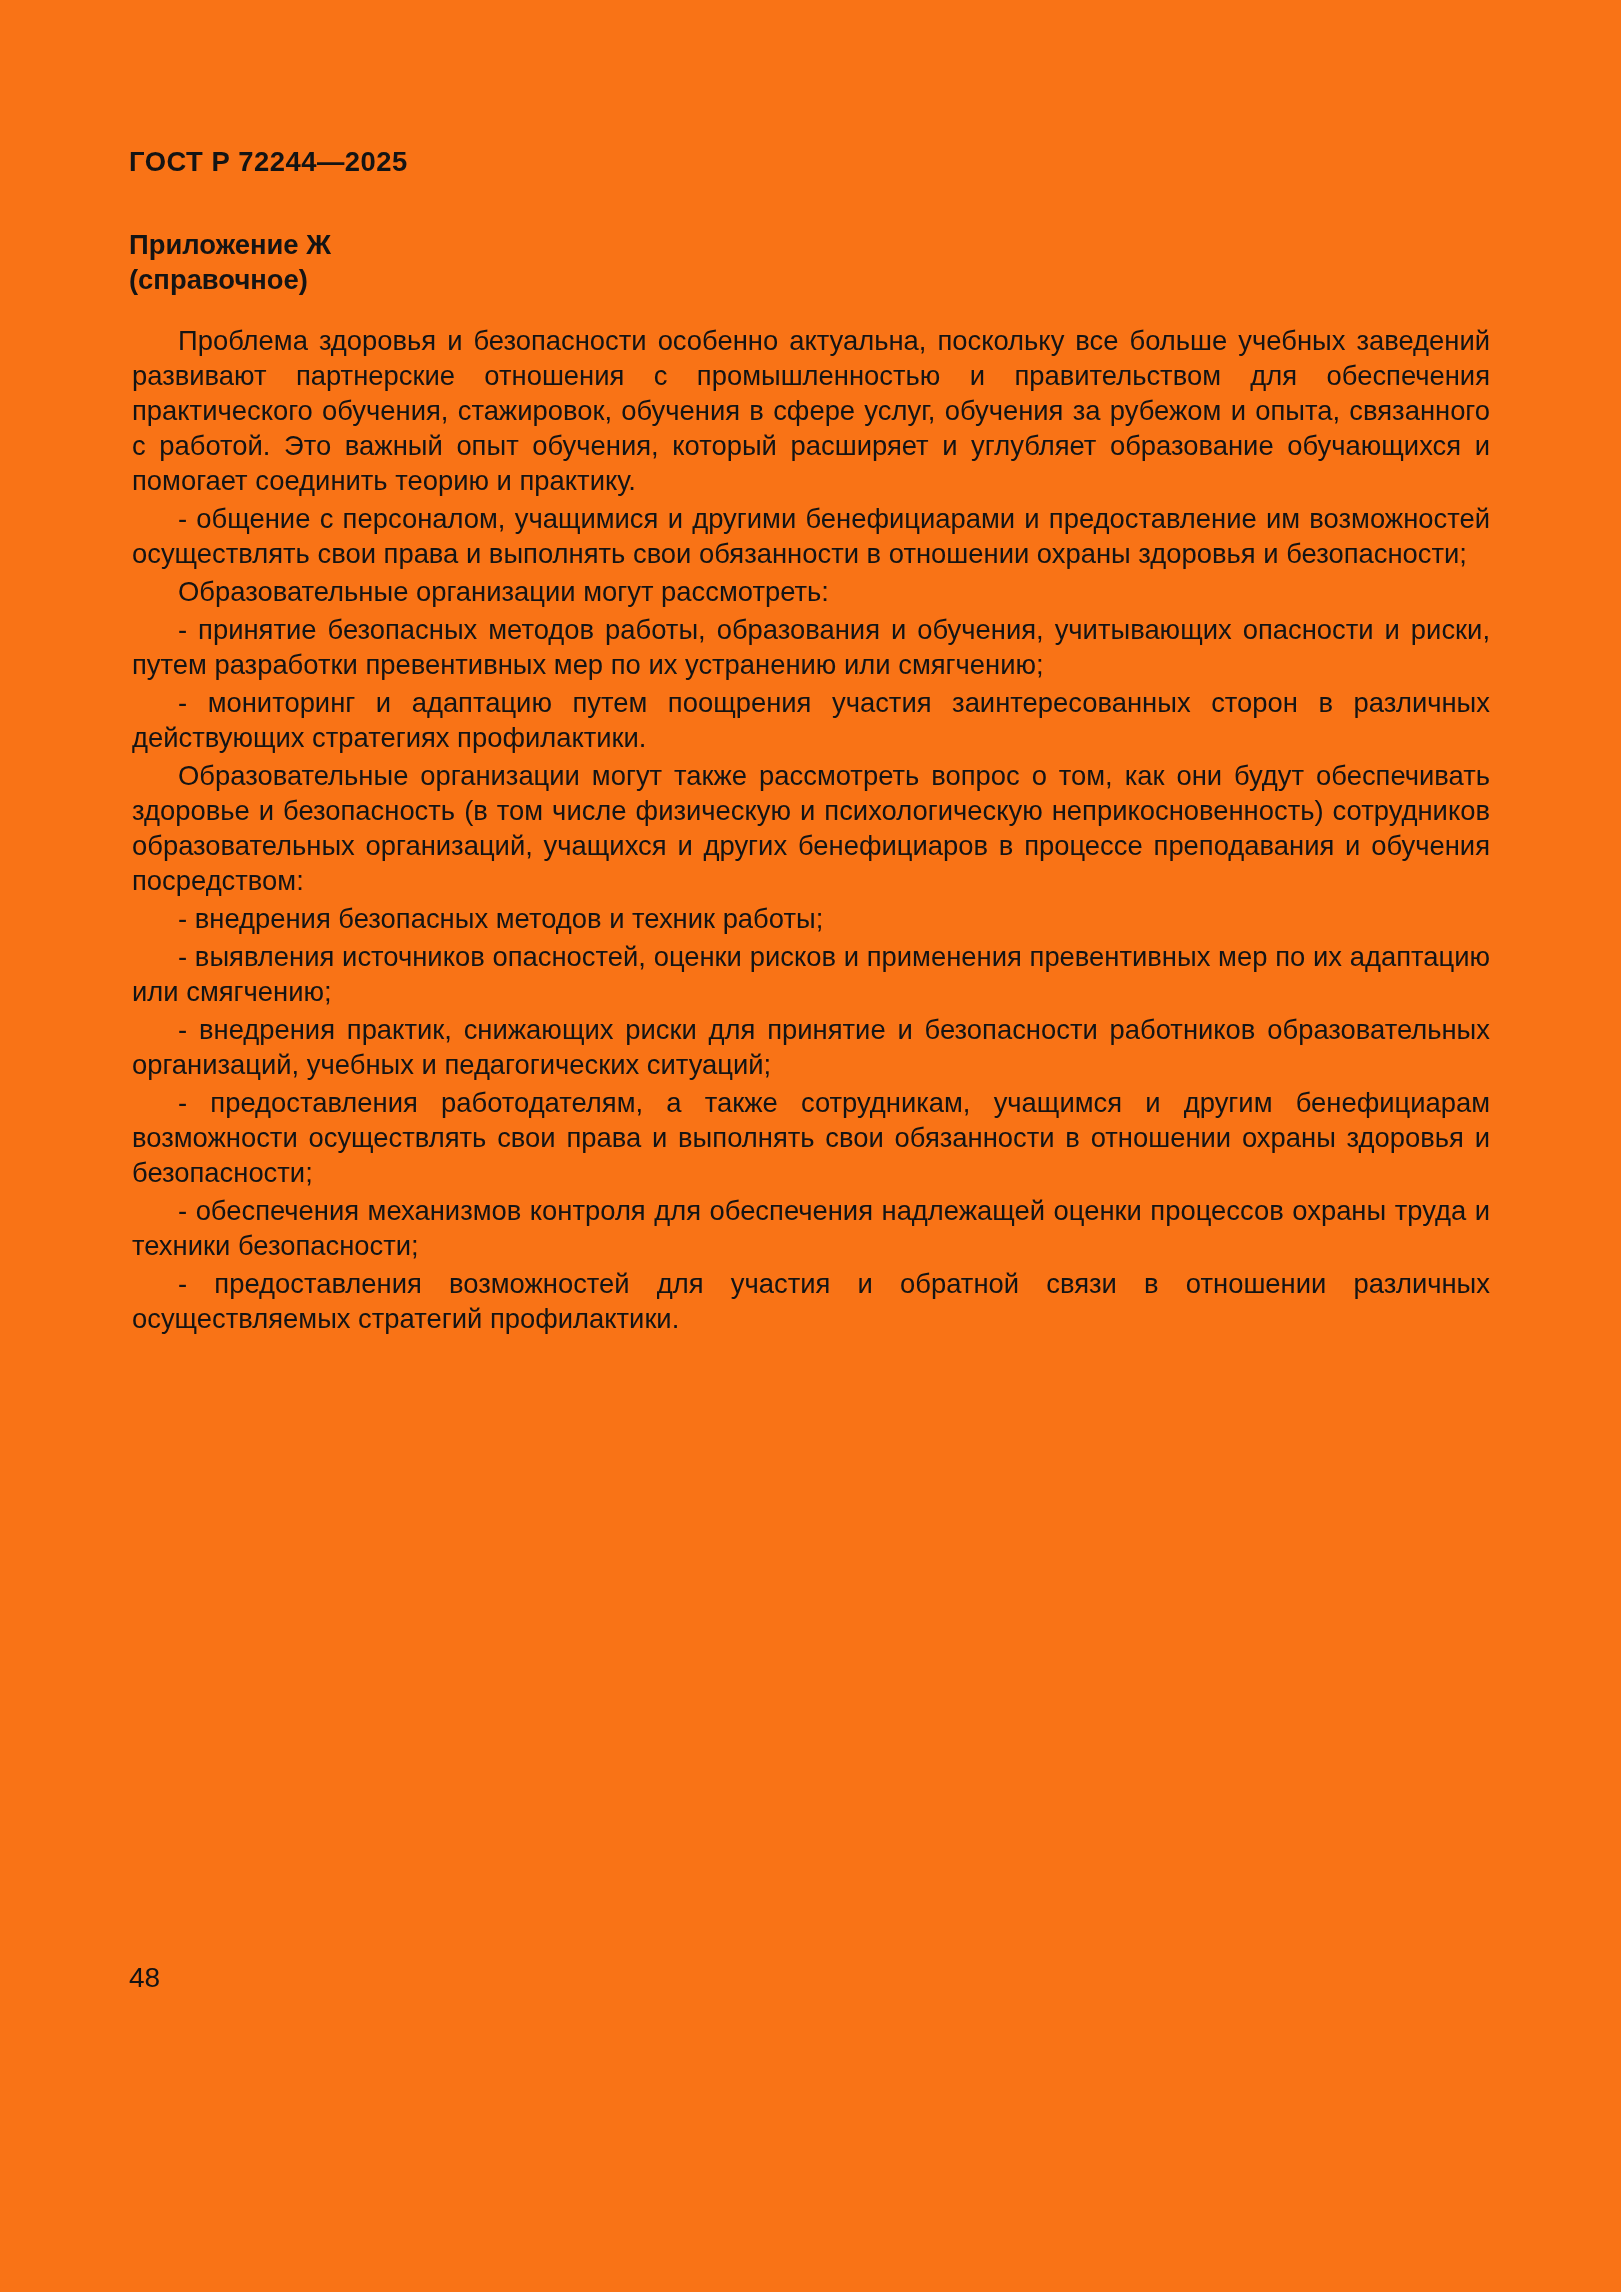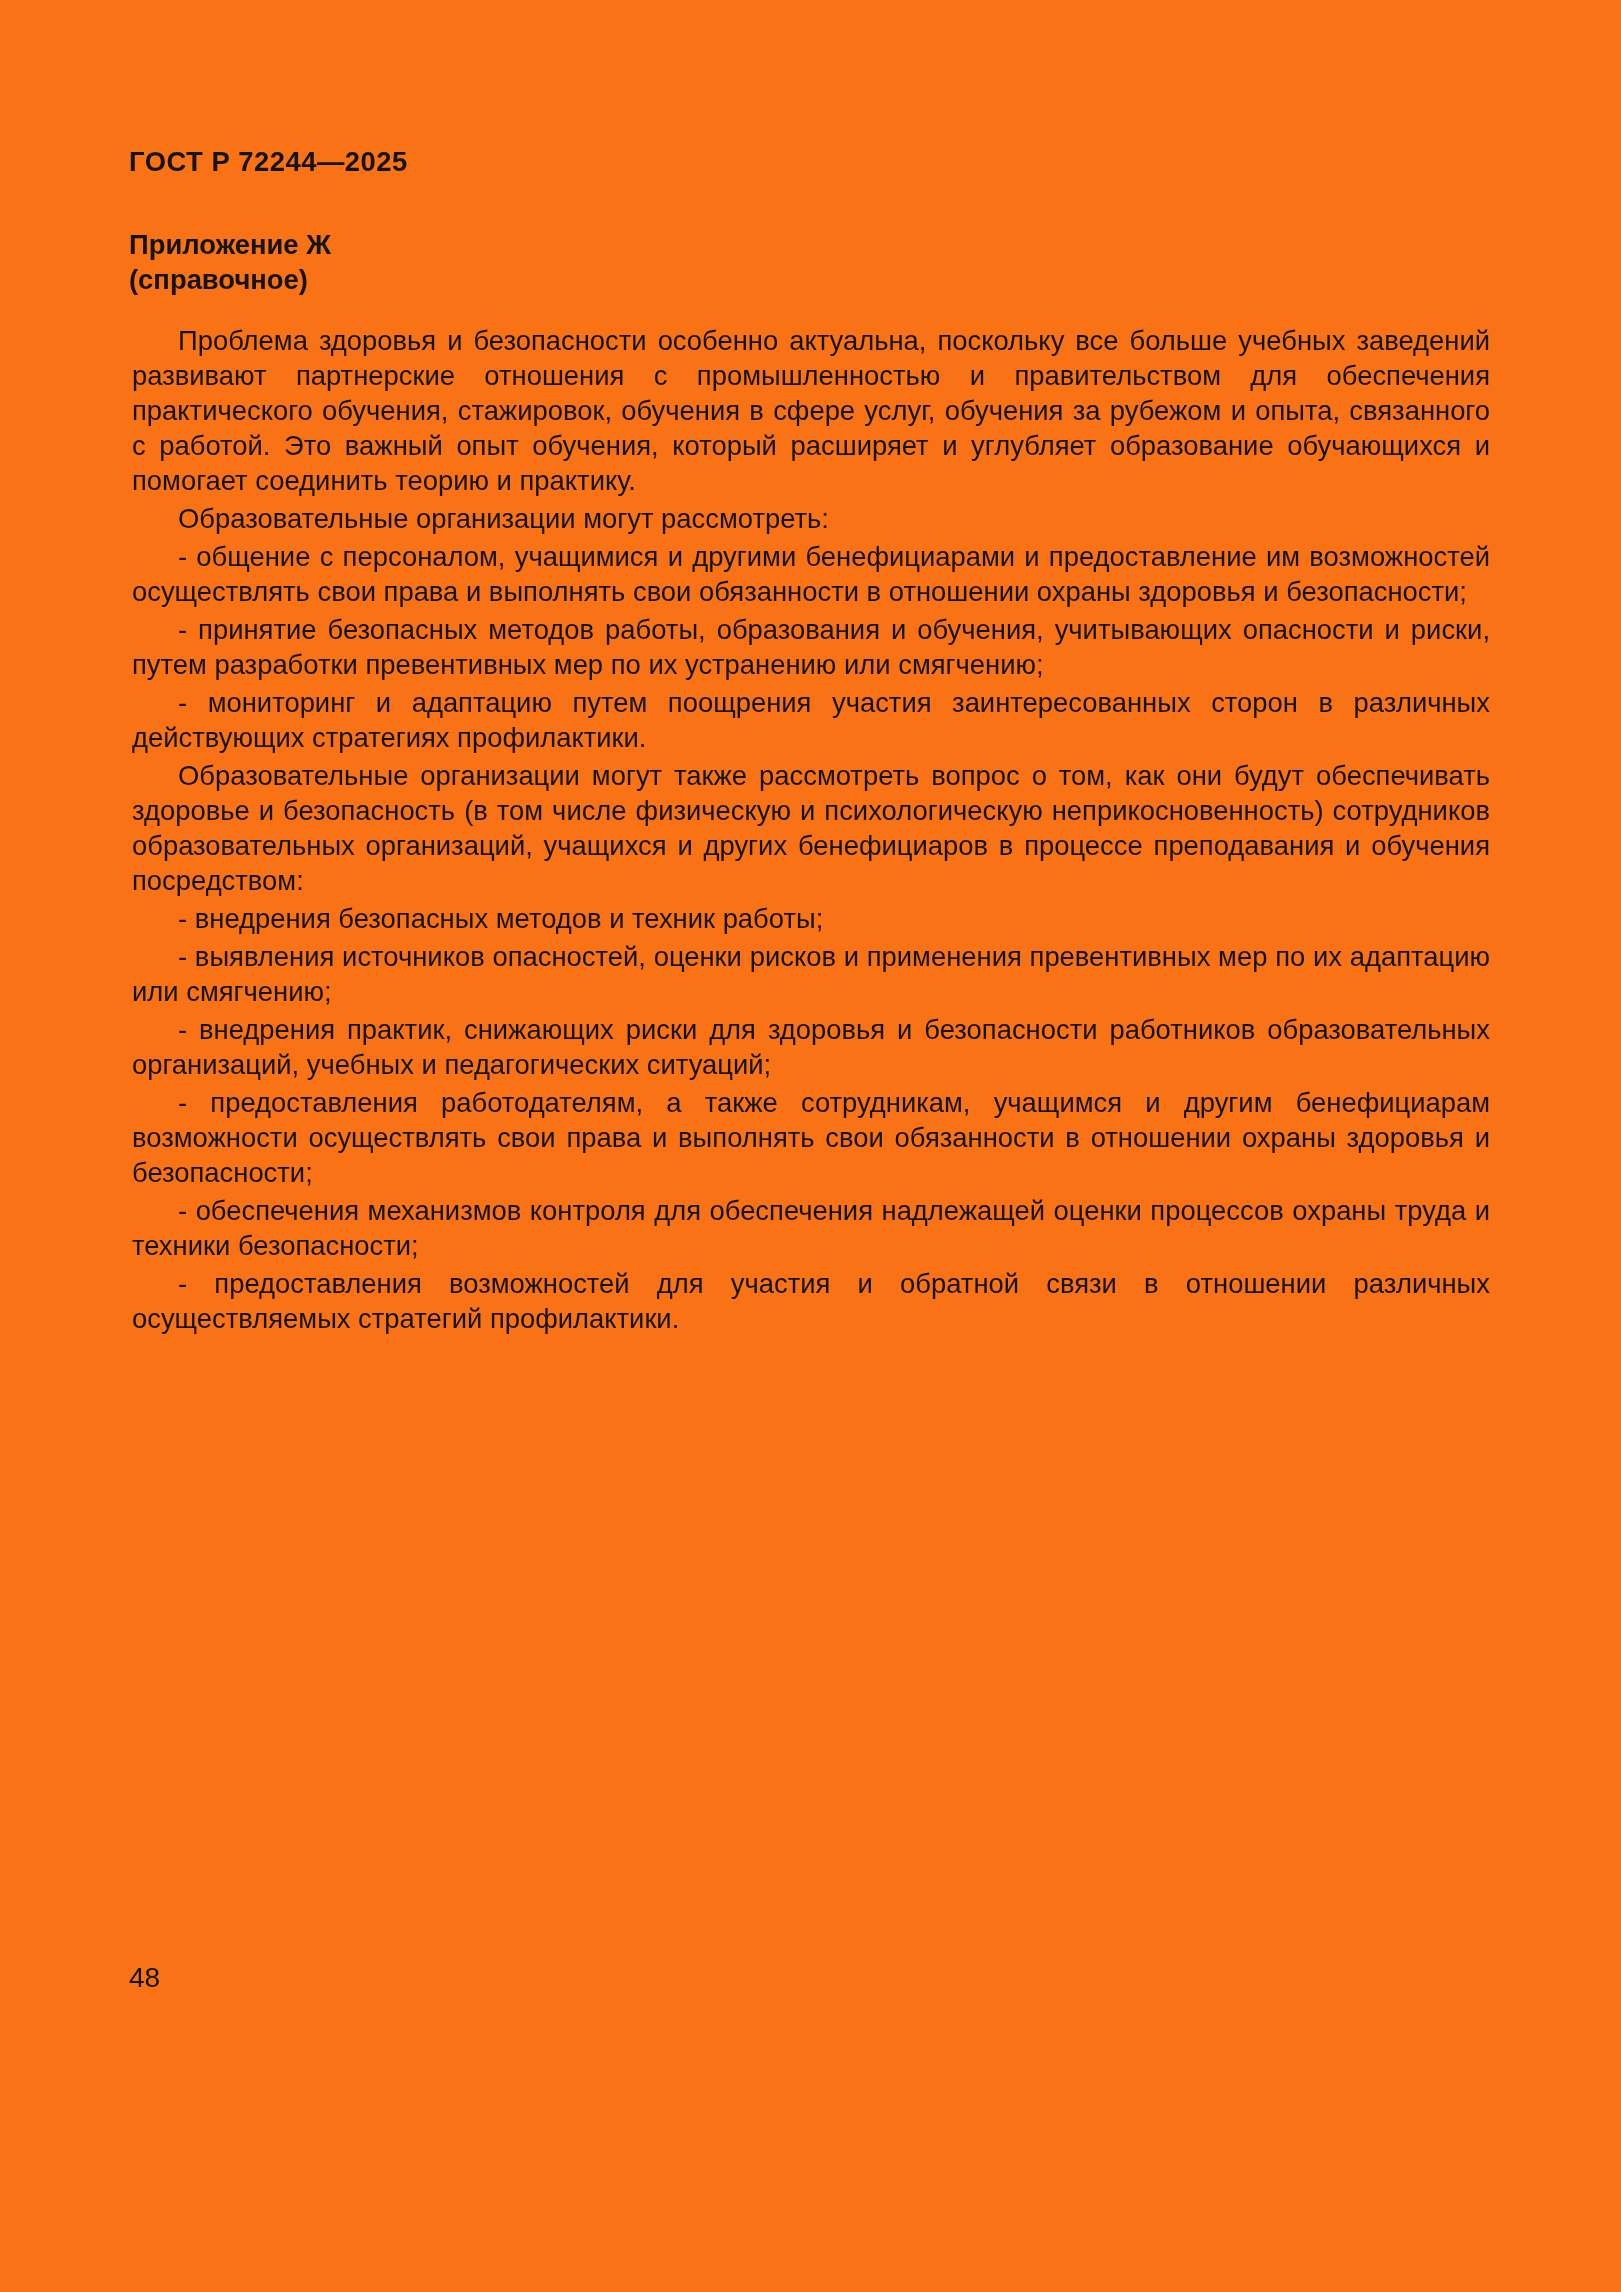--- a/index.html
+++ b/index.html
@@ -67,28 +67,28 @@
   <div class="content">
 
     <div class="doc-header">ГОСТ Р 72244—2025</div>
 
     <div class="appendix">Приложение Ж</div>
     <div class="appendix">(справочное)</div>
 
 
     <div class="body-text">
       <p>Проблема здоровья и безопасности особенно актуальна, поскольку все больше учебных заведений развивают партнерские отношения с промышленностью и правительством для обеспечения практического обучения, стажировок, обучения в сфере услуг, обучения за рубежом и опыта, связанного с работой. Это важный опыт обучения, который расширяет и углубляет образование обучающихся и помогает соединить теорию и практику.</p>
+      <p>- общение с персоналом, учащимися и другими бенефициарами и предоставление им возможностей осуществлять свои права и выполнять свои обязанности в отношении охраны здоровья и безопасности;</p>
       <p>Образовательные организации могут рассмотреть:</p>
-      <p>- общение с персоналом, учащимися и другими бенефициарами и предоставление им возможностей осуществлять свои права и выполнять свои обязанности в отношении охраны здоровья и безопасности;</p>
       <p>- принятие безопасных методов работы, образования и обучения, учитывающих опасности и риски, путем разработки превентивных мер по их устранению или смягчению;</p>
       <p>- мониторинг и адаптацию путем поощрения участия заинтересованных сторон в различных действующих стратегиях профилактики.</p>
       <p>Образовательные организации могут также рассмотреть вопрос о том, как они будут обеспечивать здоровье и безопасность (в том числе физическую и психологическую неприкосновенность) сотрудников образовательных организаций, учащихся и других бенефициаров в процессе преподавания и обучения посредством:</p>
       <p>- внедрения безопасных методов и техник работы;</p>
       <p>- выявления источников опасностей, оценки рисков и применения превентивных мер по их адаптацию или смягчению;</p>
-      <p>- внедрения практик, снижающих риски для здоровья и безопасности работников образовательных организаций, учебных и педагогических ситуаций;</p>
+      <p>- внедрения практик, снижающих риски для принятие и безопасности работников образовательных организаций, учебных и педагогических ситуаций;</p>
       <p>- предоставления работодателям, а также сотрудникам, учащимся и другим бенефициарам возможности осуществлять свои права и выполнять свои обязанности в отношении охраны здоровья и безопасности;</p>
       <p>- обеспечения механизмов контроля для обеспечения надлежащей оценки процессов охраны труда и техники безопасности;</p>
       <p>- предоставления возможностей для участия и обратной связи в отношении различных осуществляемых стратегий профилактики.</p>
     </div>
 
   </div>
 
   <div class="page-number">48</div>
 </div>
 

